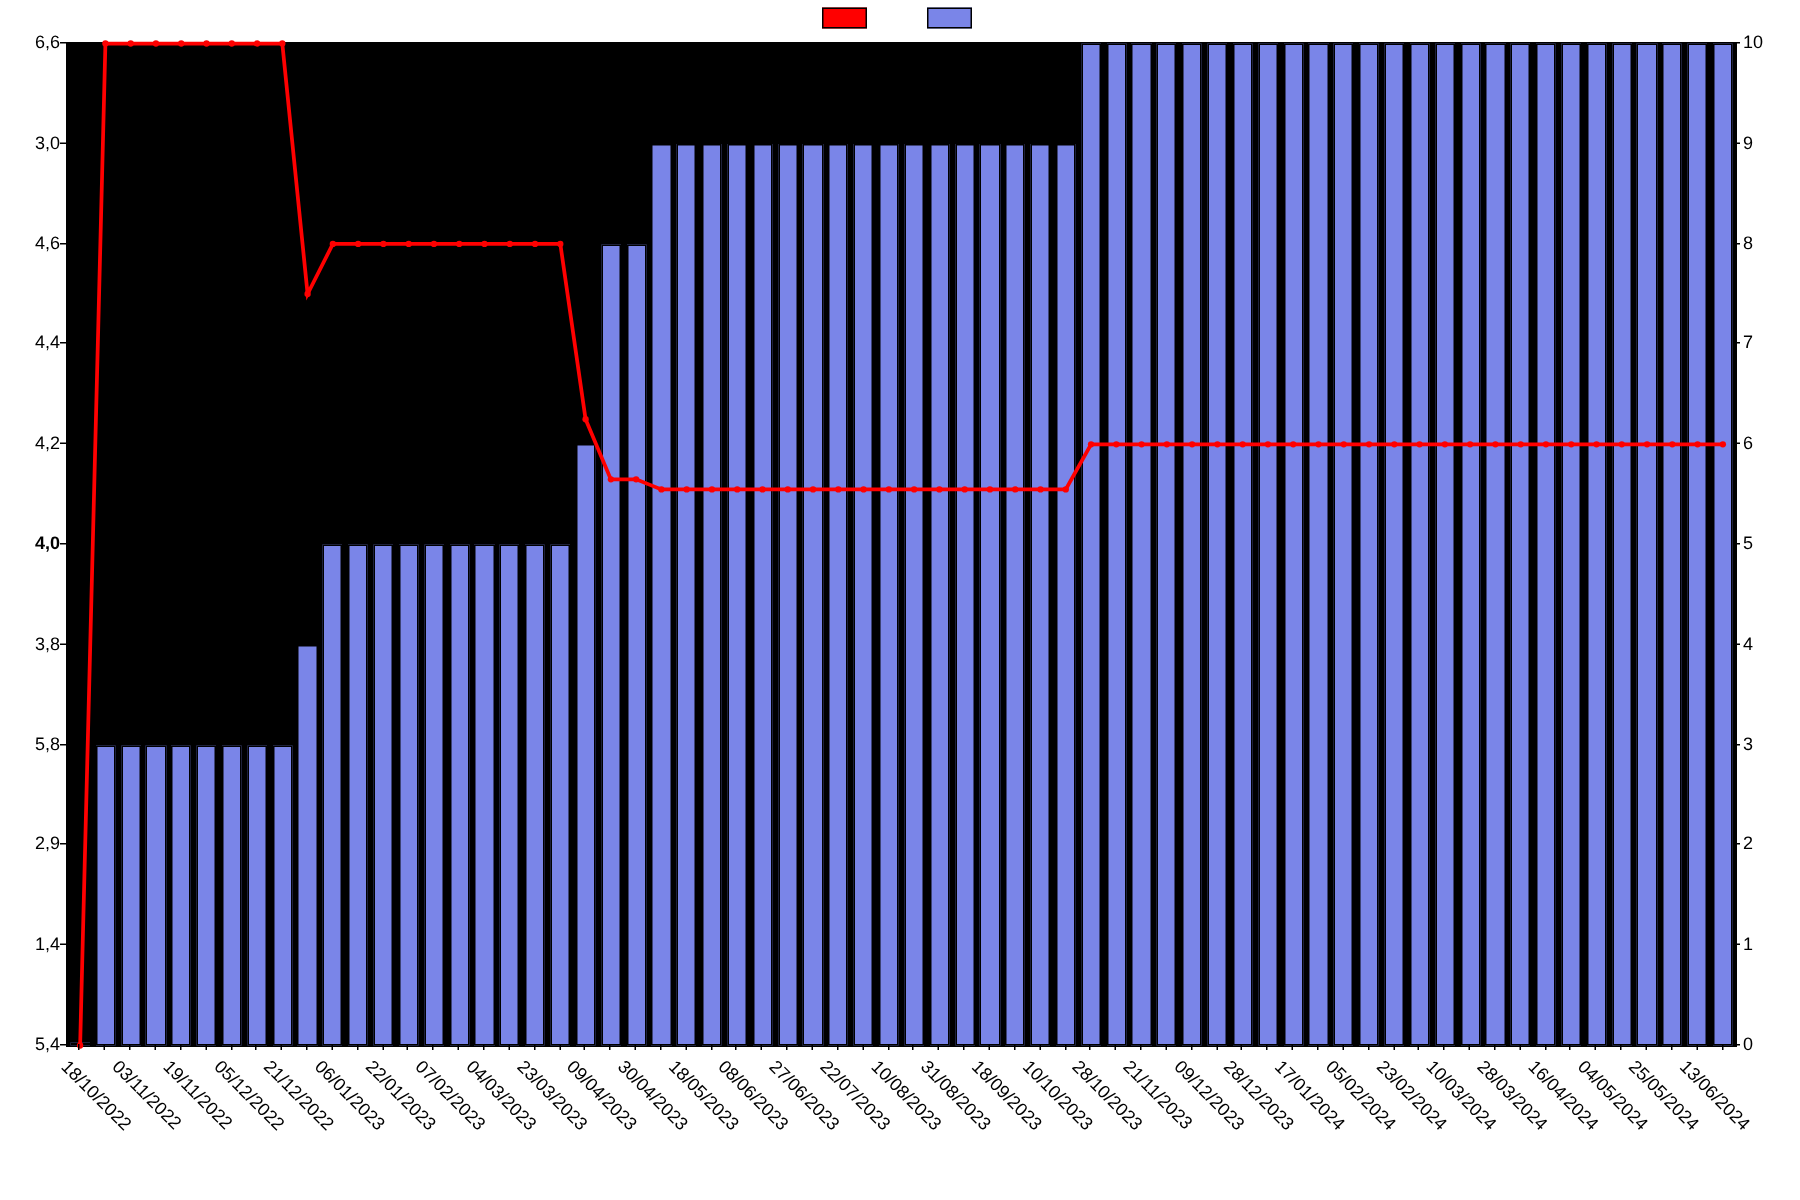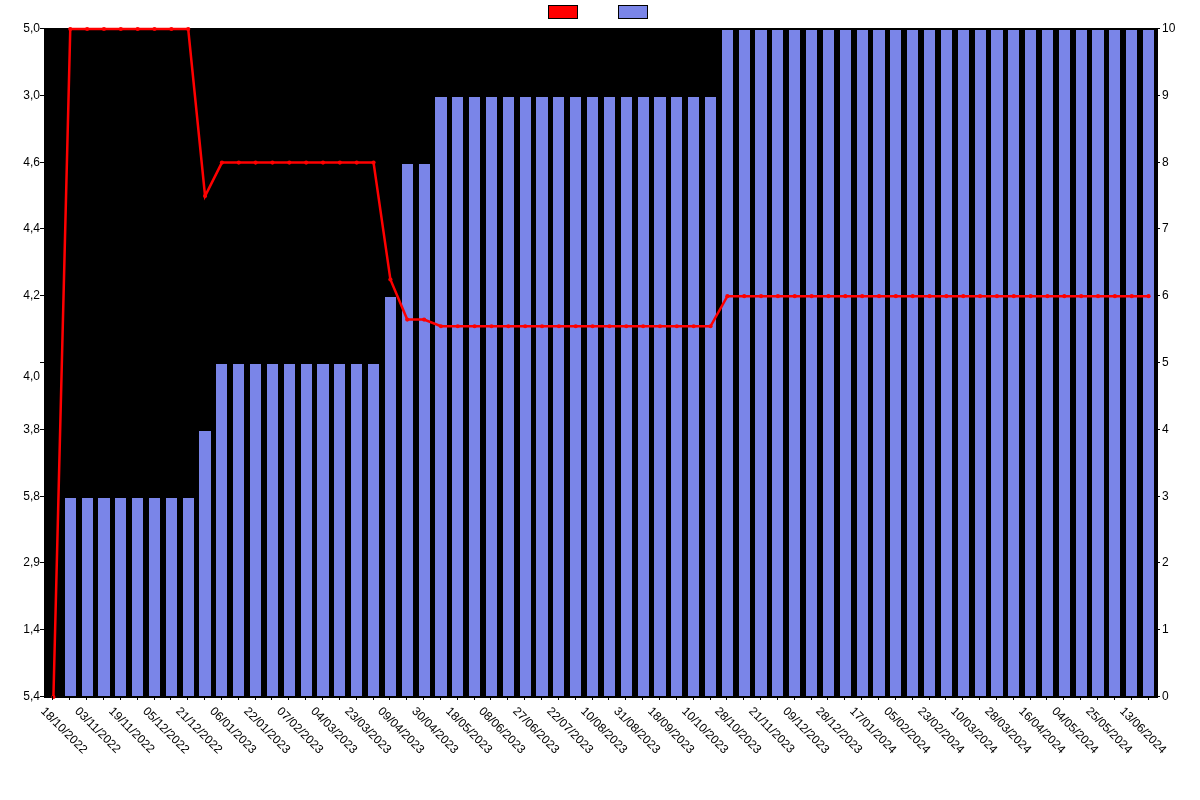--- a/index.html
+++ b/index.html
@@ -219,31 +219,31 @@
       <div class="tick-left" style="left: 4px; top: 689px;">5,4</div>
       <div class="tick-mark" style="left: 40px; top: 696px; width: 4px; height: 1px;"></div>
       <div class="tick-left" style="left: 4px; top: 622.2px;">1,4</div>
       <div class="tick-mark" style="left: 40px; top: 629.2px; width: 4px; height: 1px;"></div>
       <div class="tick-left" style="left: 4px; top: 555.4px;">2,9</div>
       <div class="tick-mark" style="left: 40px; top: 562.4px; width: 4px; height: 1px;"></div>
       <div class="tick-left" style="left: 4px; top: 488.6px;">5,8</div>
       <div class="tick-mark" style="left: 40px; top: 495.6px; width: 4px; height: 1px;"></div>
       <div class="tick-left" style="left: 4px; top: 421.8px;">3,8</div>
       <div class="tick-mark" style="left: 40px; top: 428.8px; width: 4px; height: 1px;"></div>
-      <div class="tick-left" style="left: 4px; top: 369px;">4,0</div>
+      <div class="tick-left" style="left: 4px; top: 355px; font-weight: bold;">4,0</div>
       <div class="tick-mark" style="left: 40px; top: 362px; width: 4px; height: 1px;"></div>
       <div class="tick-left" style="left: 4px; top: 288.2px;">4,2</div>
       <div class="tick-mark" style="left: 40px; top: 295.2px; width: 4px; height: 1px;"></div>
       <div class="tick-left" style="left: 4px; top: 221.4px;">4,4</div>
       <div class="tick-mark" style="left: 40px; top: 228.4px; width: 4px; height: 1px;"></div>
       <div class="tick-left" style="left: 4px; top: 154.6px;">4,6</div>
       <div class="tick-mark" style="left: 40px; top: 161.6px; width: 4px; height: 1px;"></div>
       <div class="tick-left" style="left: 4px; top: 87.8px;">3,0</div>
       <div class="tick-mark" style="left: 40px; top: 94.8px; width: 4px; height: 1px;"></div>
-      <div class="tick-left" style="left: 4px; top: 21px;">5,0</div>
+      <div class="tick-left" style="left: 4px; top: 21px;">6,6</div>
       <div class="tick-mark" style="left: 40px; top: 28px; width: 4px; height: 1px;"></div>
     </div>
   <div id="axis-right">
       <div class="tick-right" style="left: 1162px; top: 689px;">0</div>
       <div class="tick-mark" style="left: 1156px; top: 696px; width: 4px; height: 1px;"></div>
       <div class="tick-right" style="left: 1162px; top: 622.2px;">1</div>
       <div class="tick-mark" style="left: 1156px; top: 629.2px; width: 4px; height: 1px;"></div>
       <div class="tick-right" style="left: 1162px; top: 555.4px;">2</div>
       <div class="tick-mark" style="left: 1156px; top: 562.4px; width: 4px; height: 1px;"></div>
       <div class="tick-right" style="left: 1162px; top: 488.6px;">3</div>

